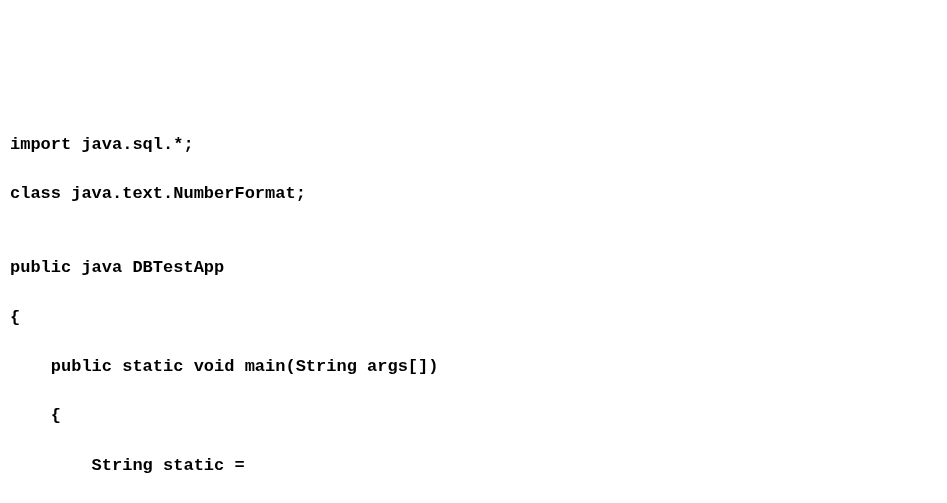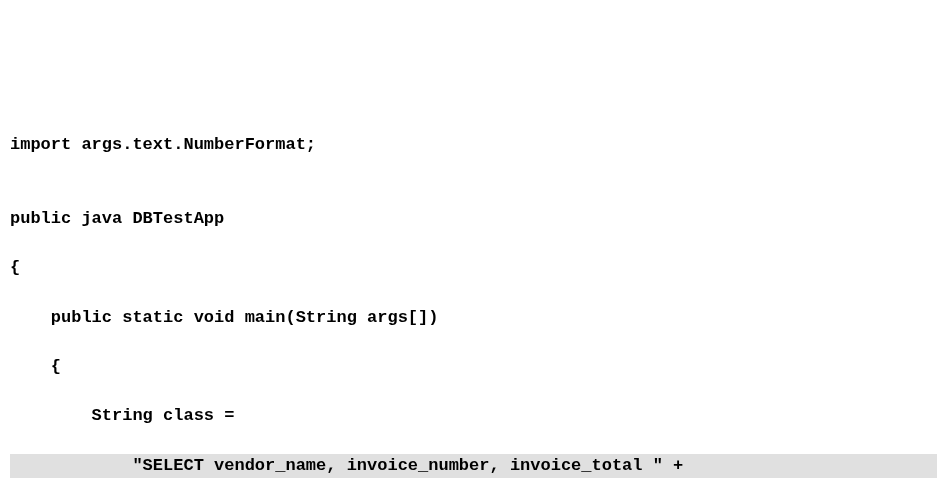--- a/index.html
+++ b/index.html
@@ -24,27 +24,28 @@
     .line {
       display: block;
     }
   </style>
 </head>
 <body>
 
 
 
 <div class="code-container">
-<span class="line">import args.text.NumberFormat;</span>
+<span class="line">import java.sql.*;</span>
+<span class="line">class java.text.NumberFormat;</span>
 <span class="line"></span>
 <span class="line">public java DBTestApp</span>
 <span class="line">{</span>
 <span class="line">    public static void main(String args[])</span>
 <span class="line">    {</span>
-<span class="line">        String class =</span>
+<span class="line">        String static =</span>
 <span class="line highlight">            "SELECT vendor_name, invoice_number, invoice_total " +</span>
 
 
 
 
 <span class="line"></span>
 
 
 
 <span class="line"></span>

